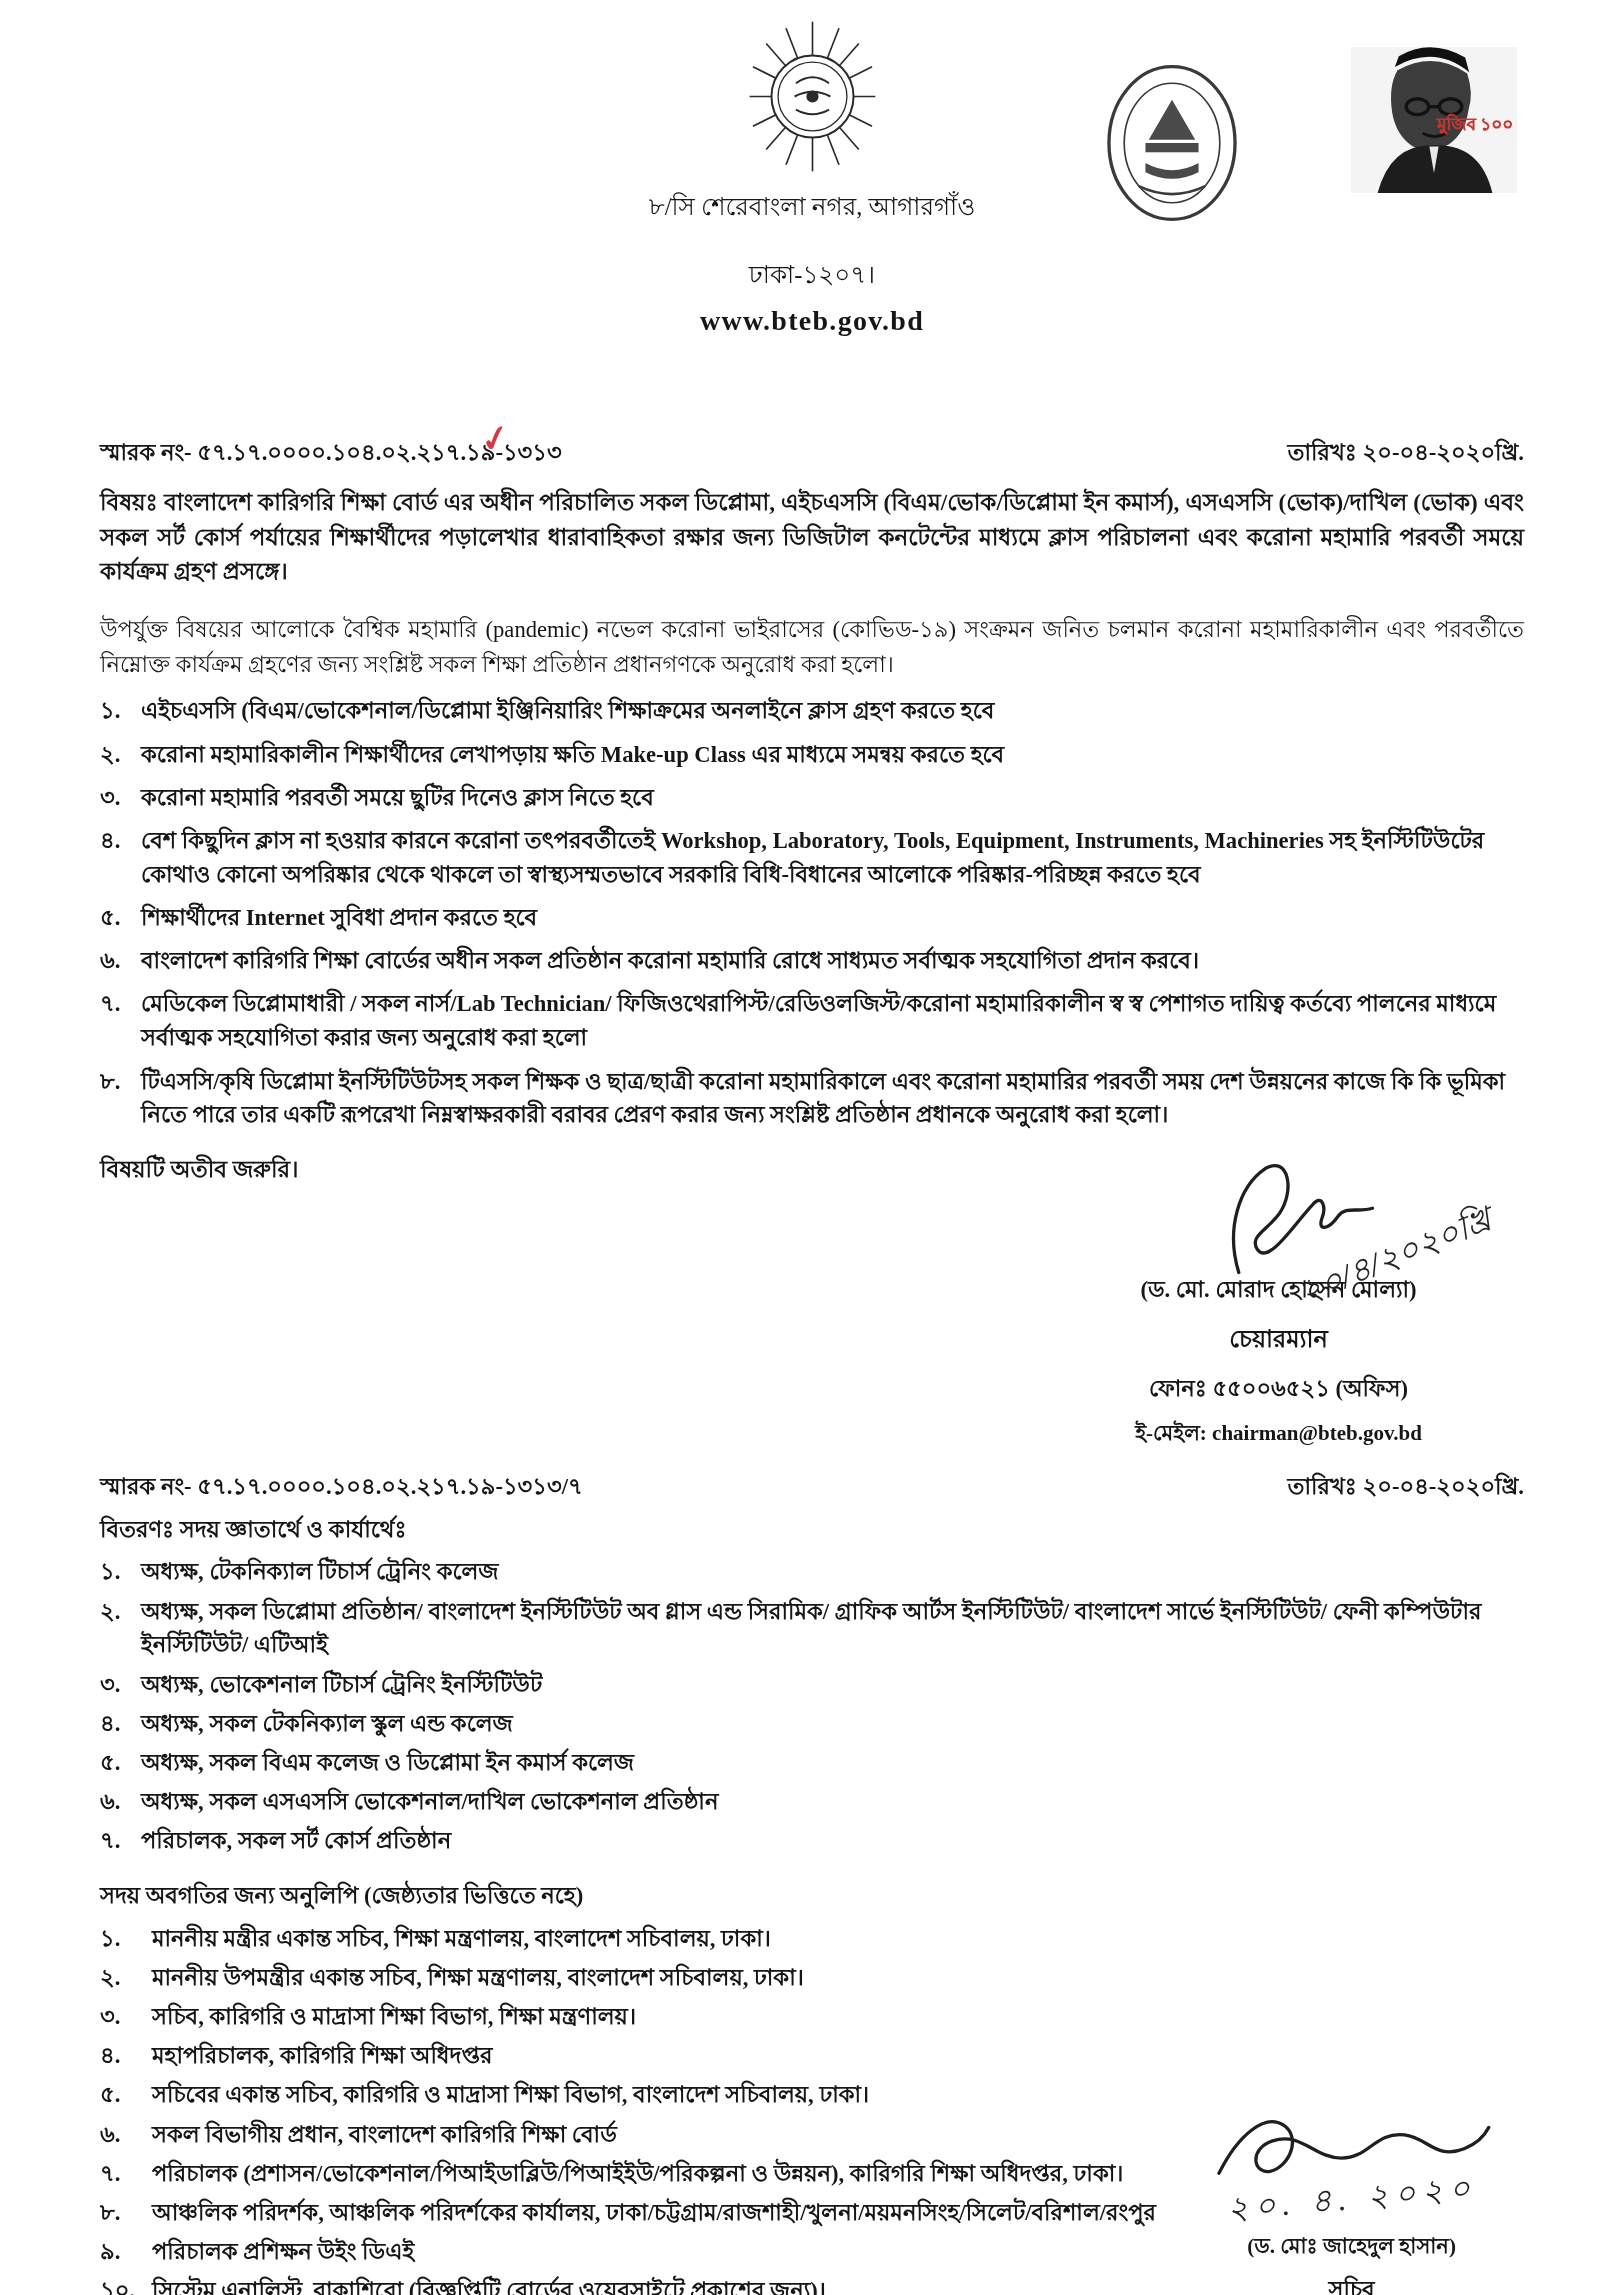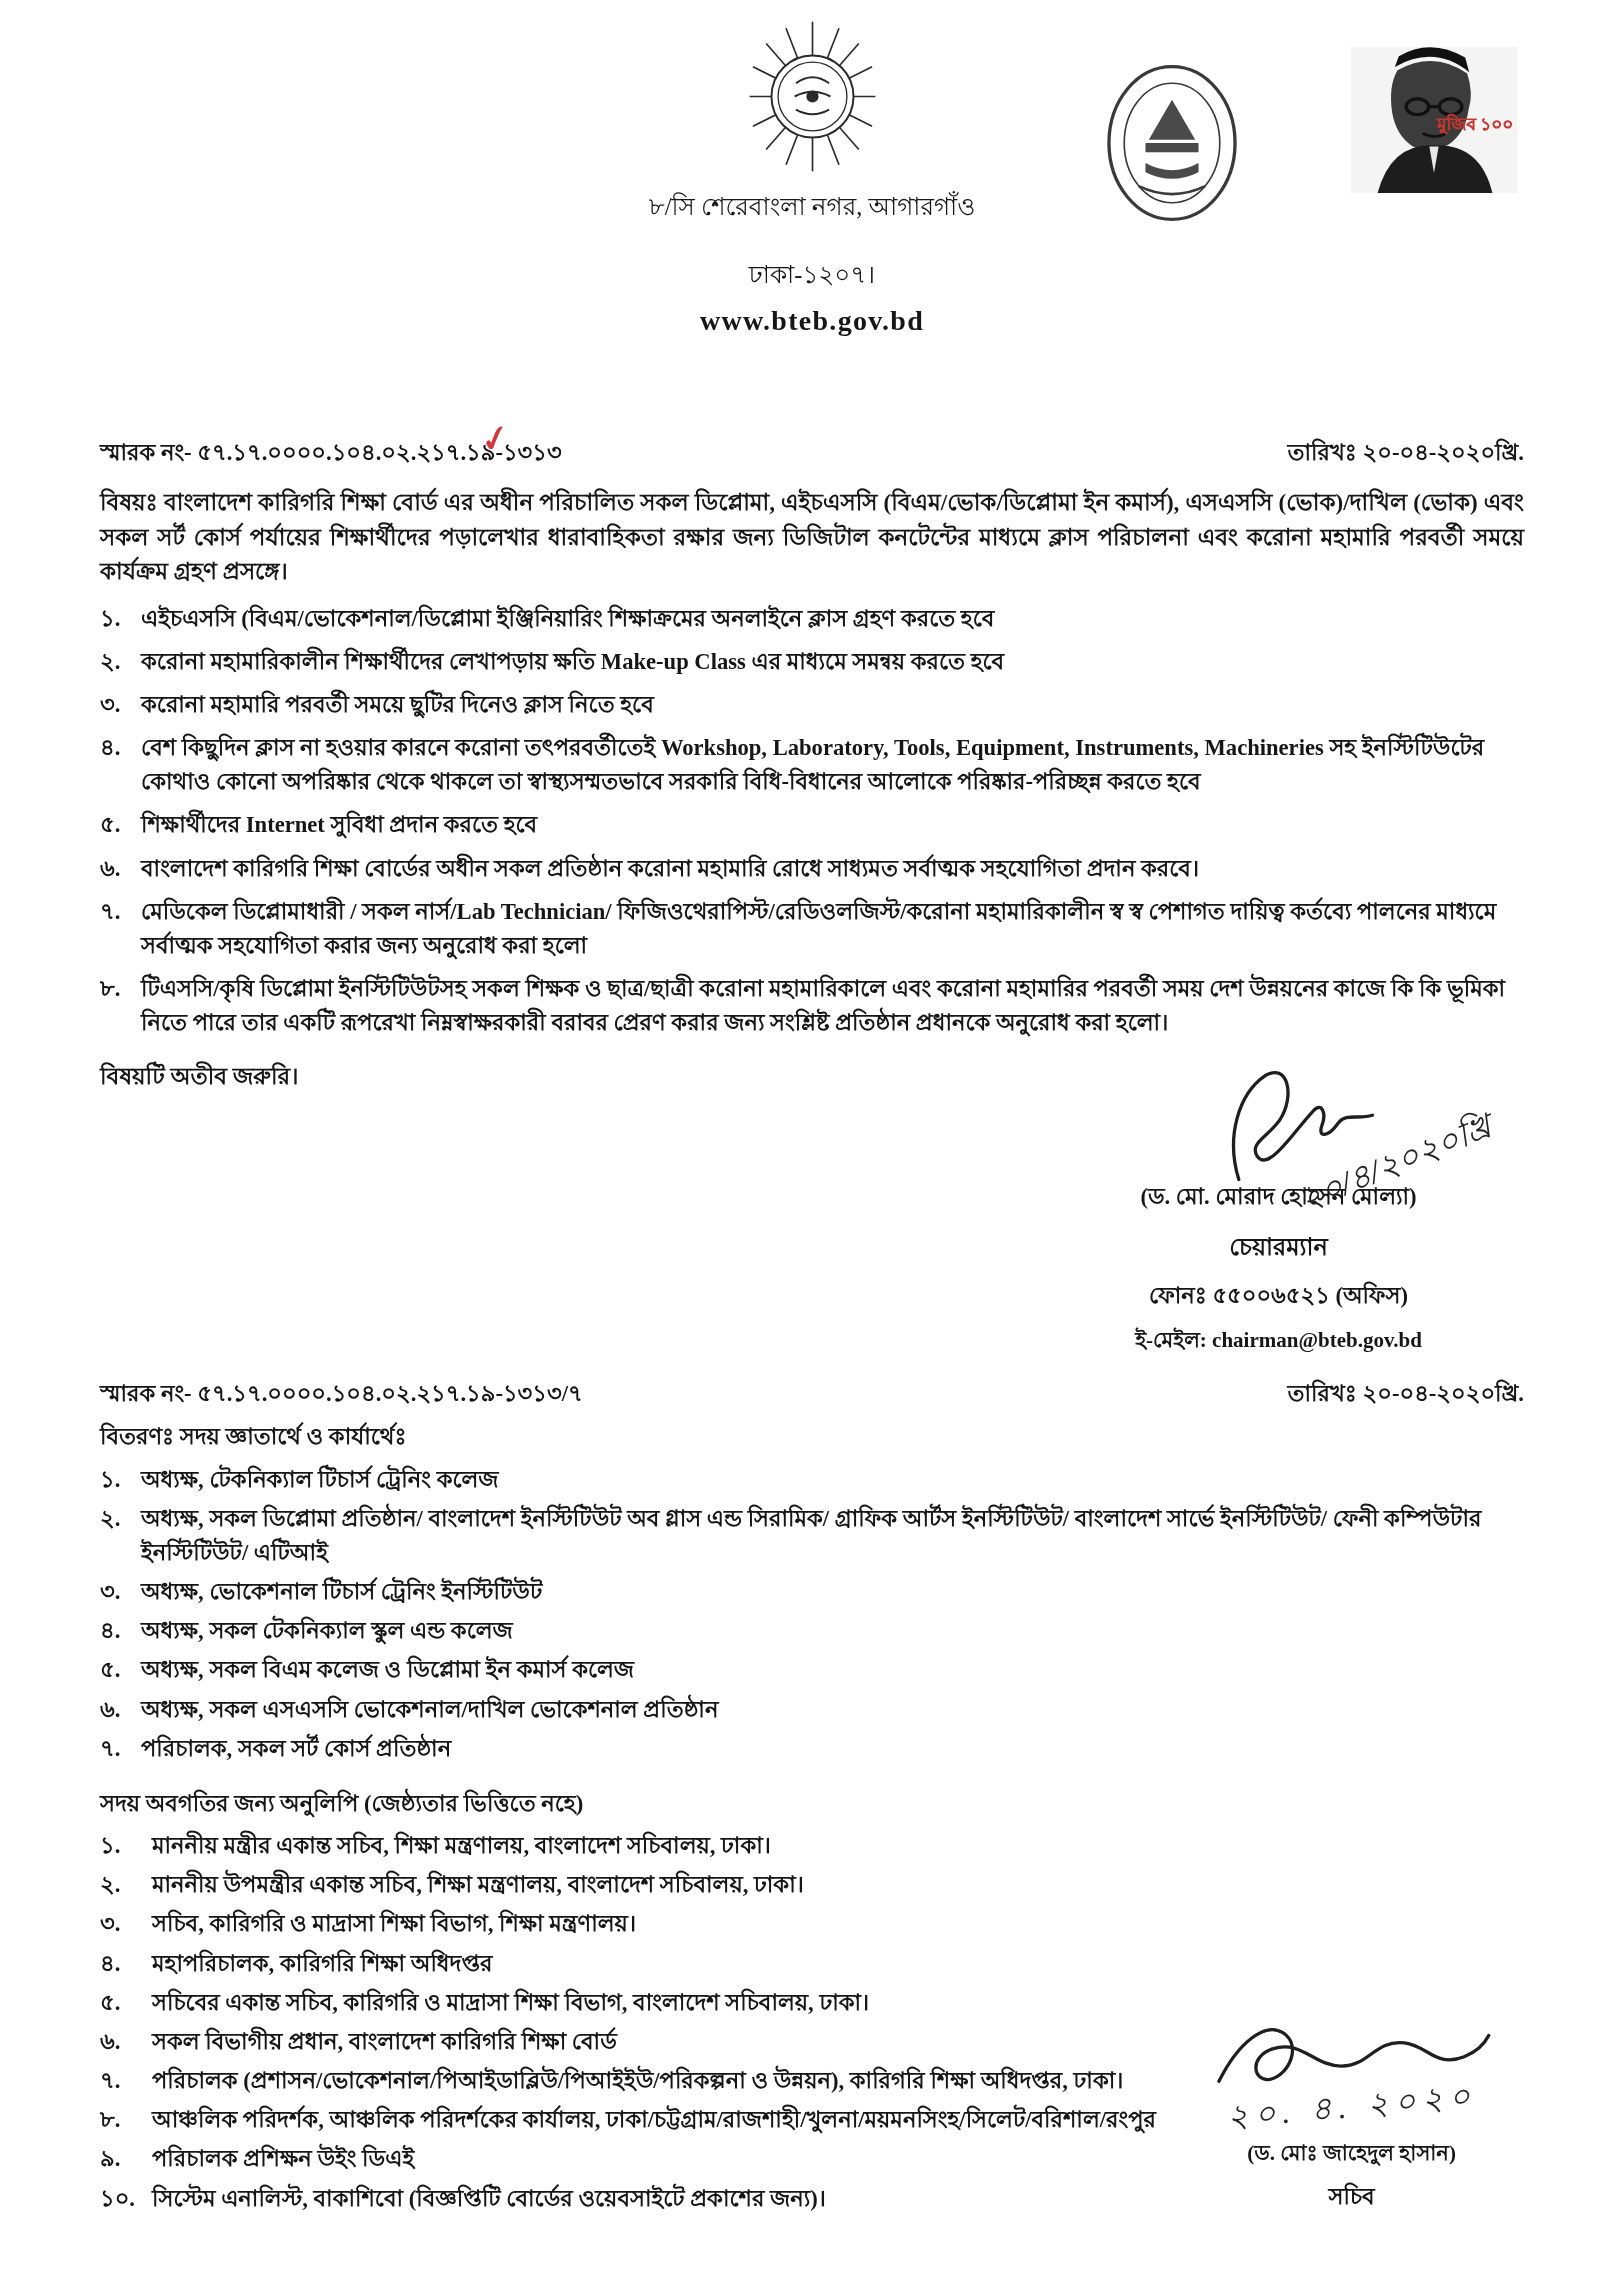--- a/index.html
+++ b/index.html
@@ -127,20 +127,21 @@
   </div>
 
   <div class="memo-row">
     <span>স্মারক নং- ৫৭.১৭.০০০০.১০৪.০২.২১৭.১৯-১৩১৩</span>
     <span class="red-tick">✓</span>
     <span>তারিখঃ ২০-০৪-২০২০খ্রি.</span>
   </div>
 
   <div class="subject">বিষয়ঃ বাংলাদেশ কারিগরি শিক্ষা বোর্ড এর অধীন পরিচালিত সকল ডিপ্লোমা, এইচএসসি (বিএম/ভোক/ডিপ্লোমা ইন কমার্স), এসএসসি (ভোক)/দাখিল (ভোক) এবং সকল সর্ট কোর্স পর্যায়ের শিক্ষার্থীদের পড়ালেখার ধারাবাহিকতা রক্ষার জন্য ডিজিটাল কনটেন্টের মাধ্যমে ক্লাস পরিচালনা এবং করোনা মহামারি পরবর্তী সময়ে কার্যক্রম গ্রহণ প্রসঙ্গে।</div>
 
+  <div class="para">উপর্যুক্ত বিষয়ের আলোকে বৈশ্বিক মহামারি (pandemic) নভেল করোনা ভাইরাসের (কোভিড-১৯) সংক্রমন জনিত চলমান করোনা মহামারিকালীন এবং পরবর্তীতে নিম্নোক্ত কার্যক্রম গ্রহণের জন্য সংশ্লিষ্ট সকল শিক্ষা প্রতিষ্ঠান প্রধানগণকে অনুরোধ করা হলো।</div>
 
   <div class="nlist">
 
       <div class="nitem">
         <span class="num">১.</span>
         <span class="txt">এইচএসসি (বিএম/ভোকেশনাল/ডিপ্লোমা ইঞ্জিনিয়ারিং শিক্ষাক্রমের অনলাইনে ক্লাস গ্রহণ করতে হবে</span>
       </div>
 
       <div class="nitem">
         <span class="num">২.</span>

